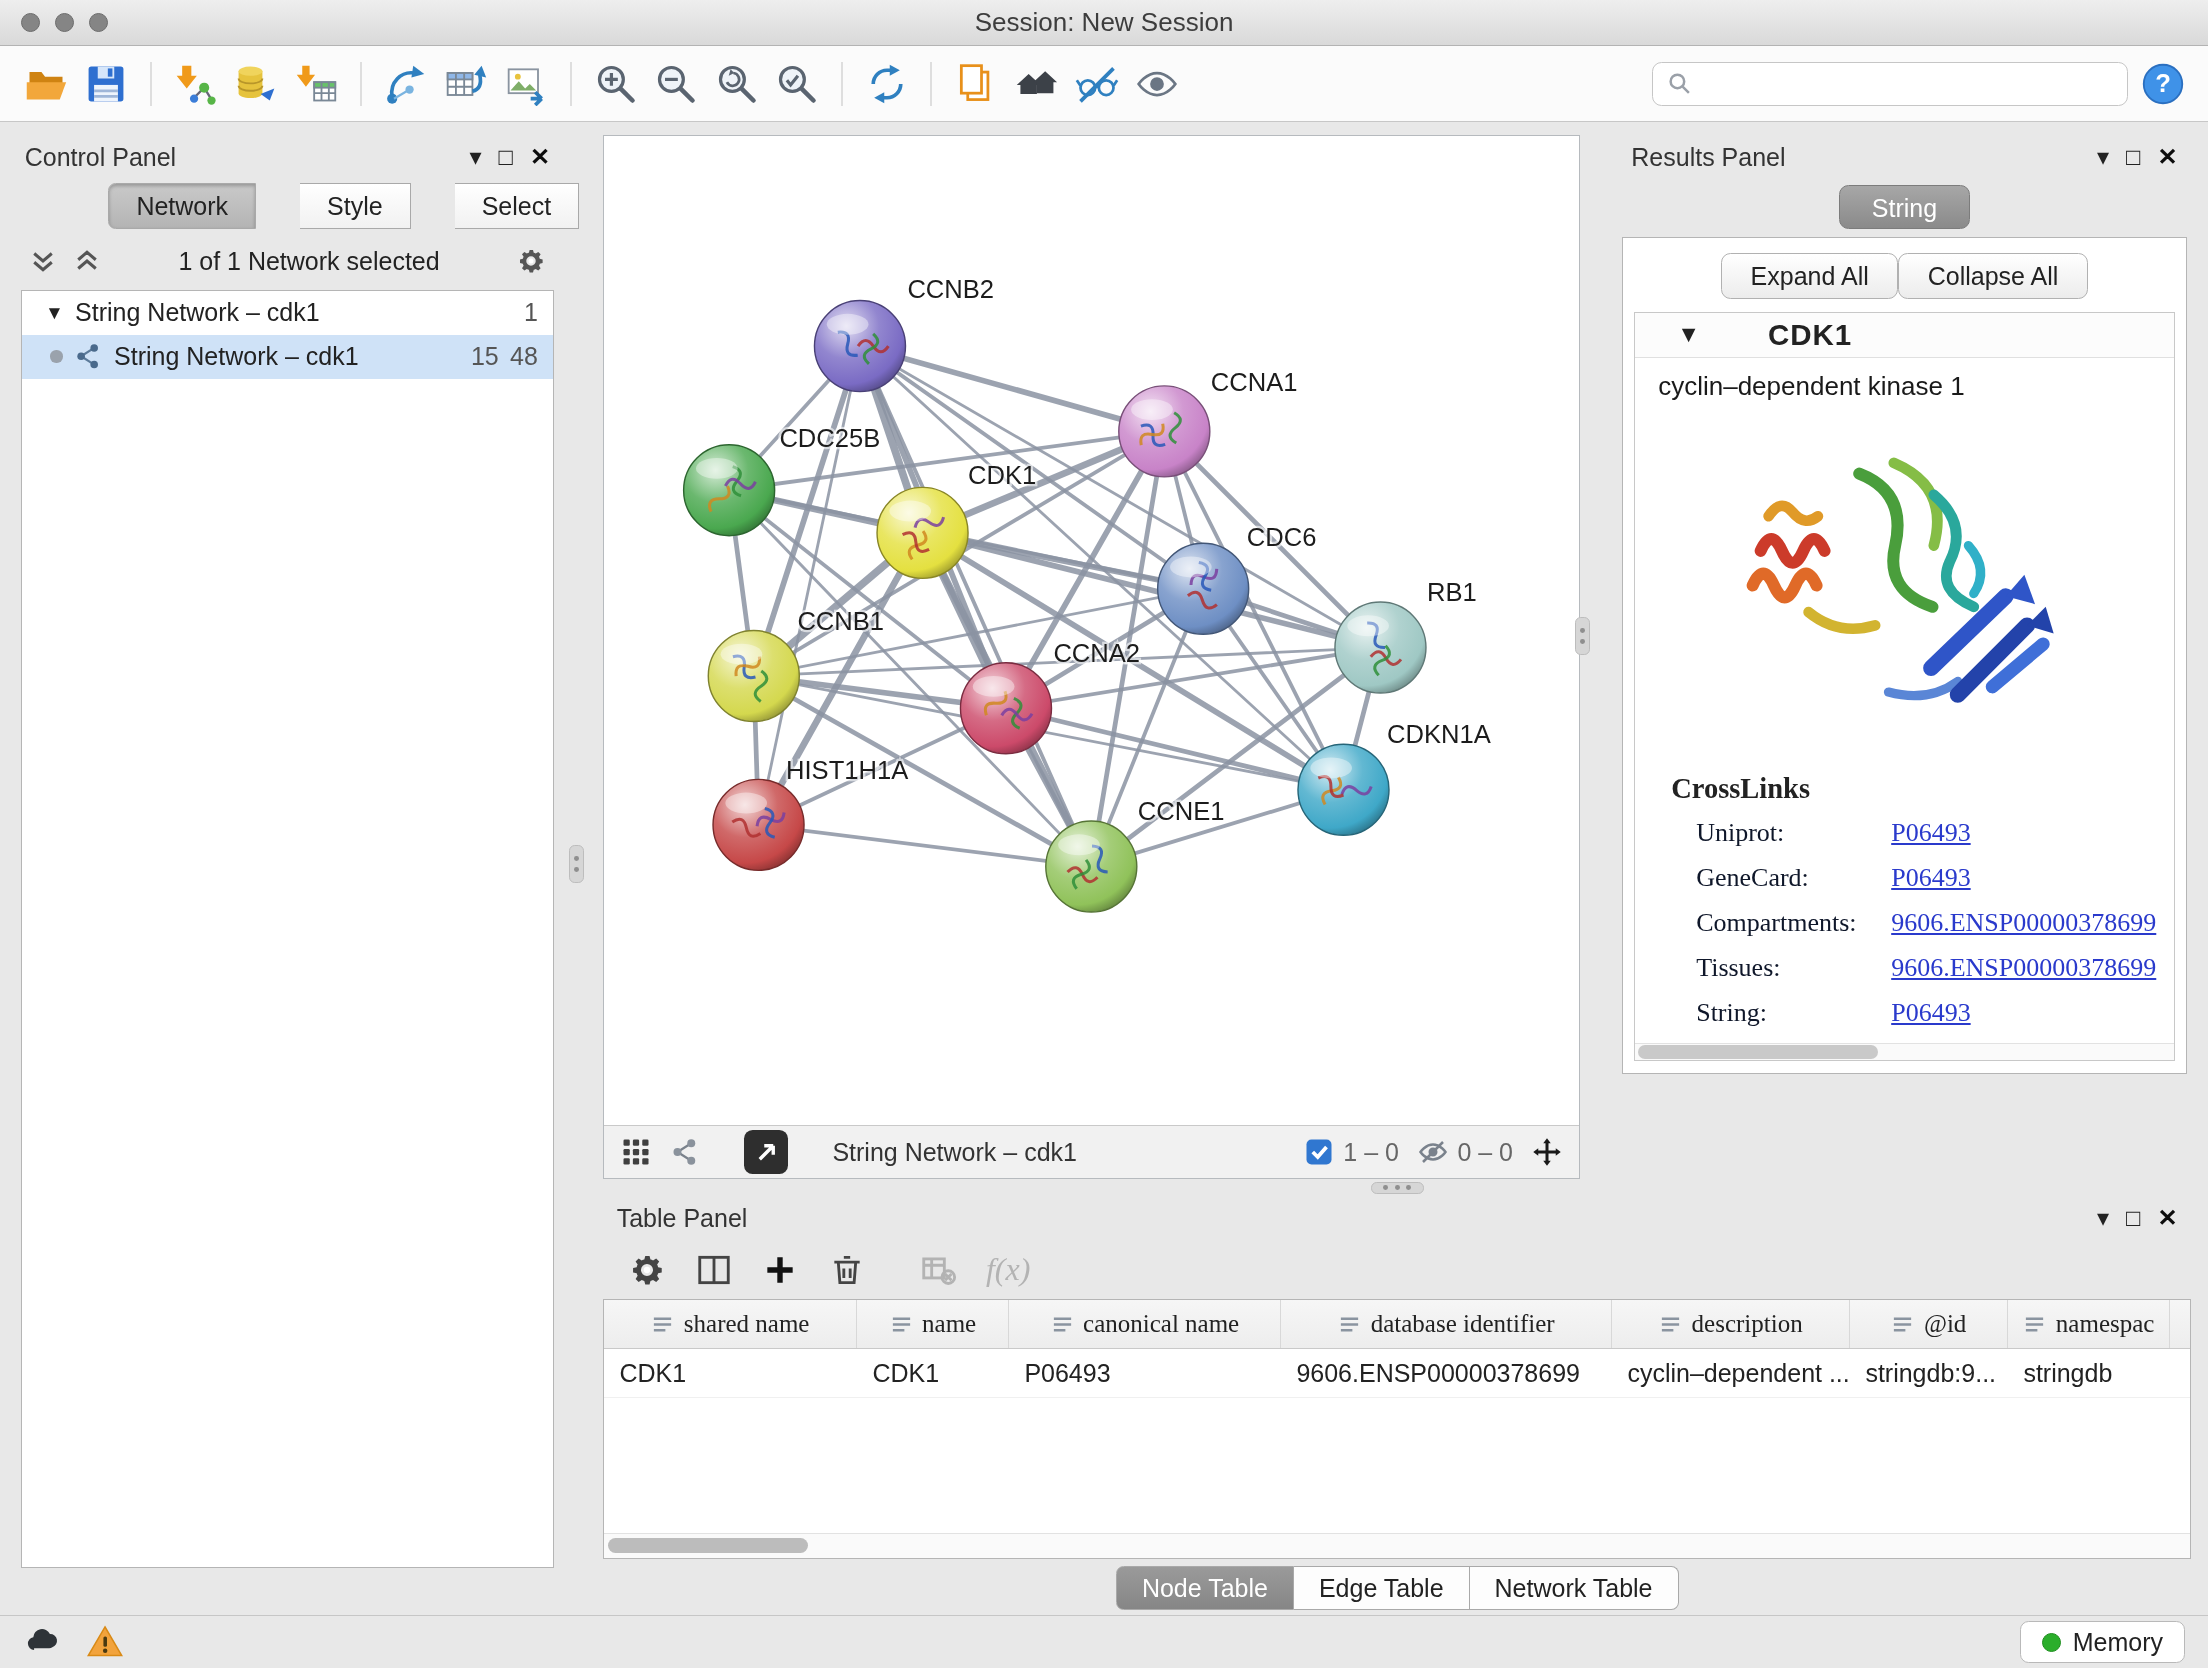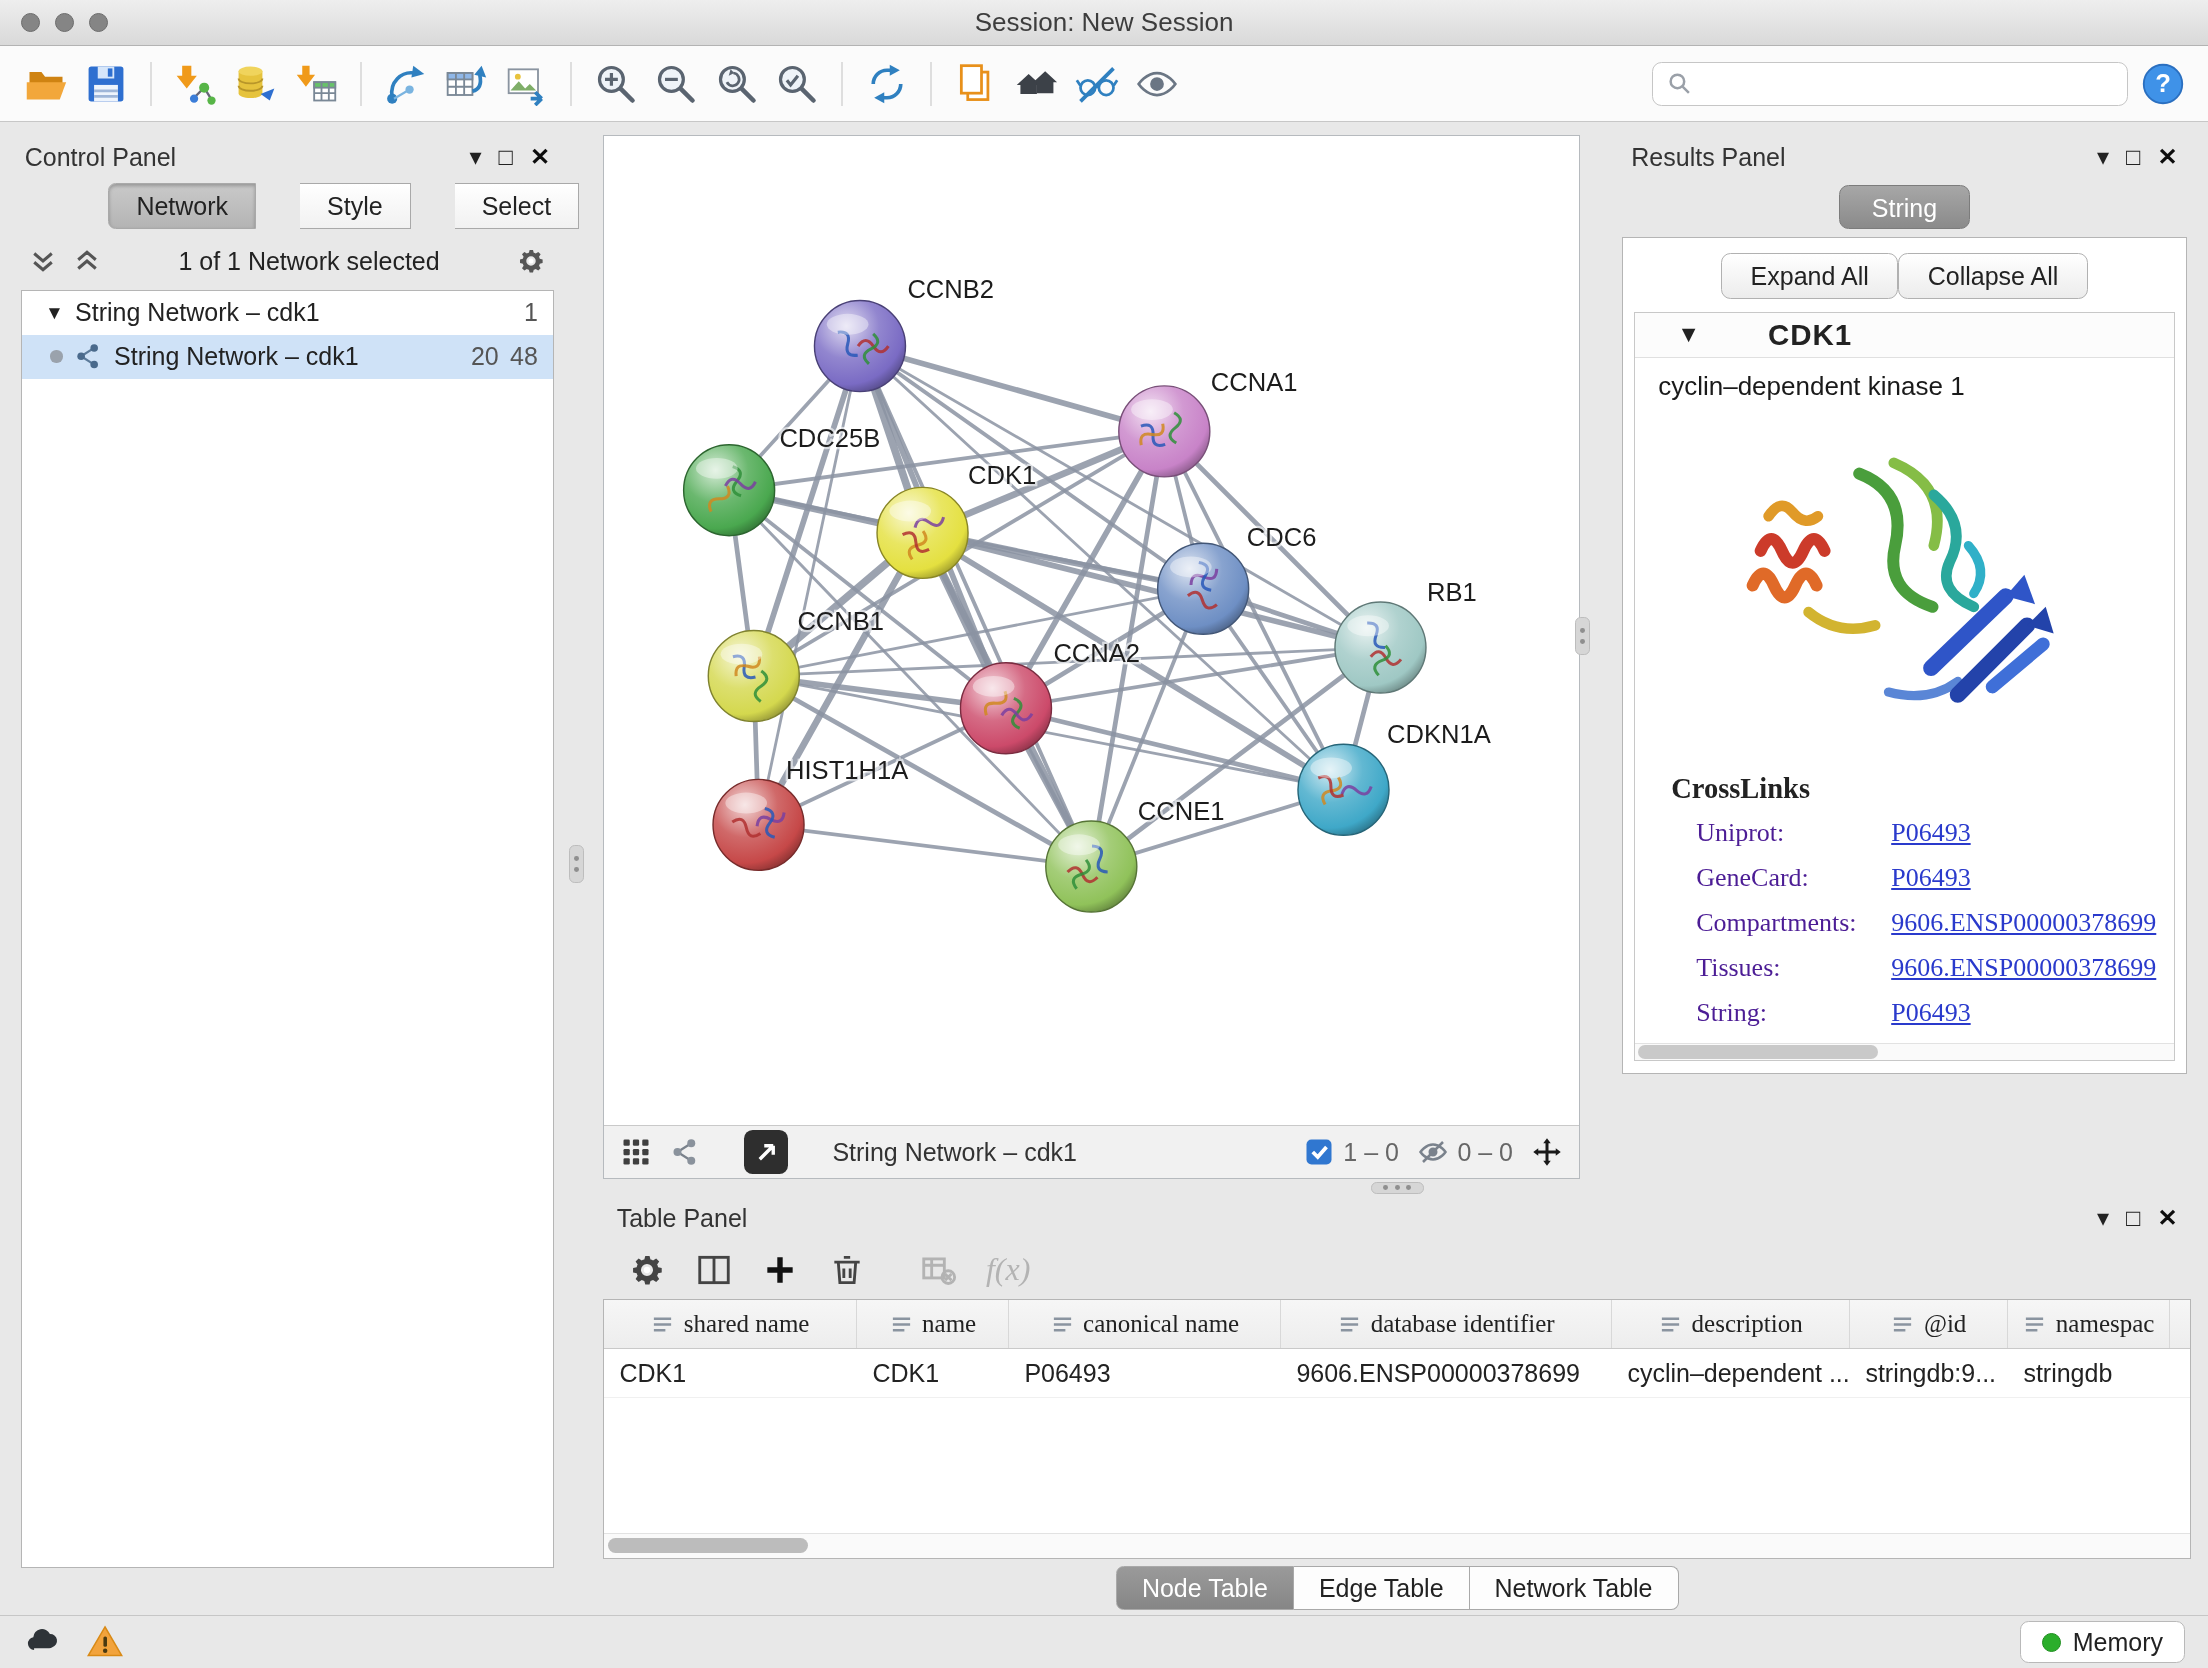--- a/index.html
+++ b/index.html
@@ -64,21 +64,21 @@
   .gene-box { flex:1; border:1px solid #c8c8c8; margin:0 11.4px 11.4px; display:flex; flex-direction:column; overflow:hidden; }
   .gene-header { height:55px; display:flex; align-items:center; background:#fcfcfc; border-bottom:1px solid #e0e0e0; }
   .gene-header .tri { font-size:23px; margin-left:42px; }
   .gene-name { font-size:29.5px; font-weight:700; margin-left:68px; letter-spacing:1px; }
   .gene-desc { font-size:26px; padding:13.3px 0 5.7px 23px; color:#1a1a1a; }
   .protein-wrap { display:flex; justify-content:center; padding:15px 0 7.6px; }
   .protein-wrap svg { width:361px; height:333px; }
   .crosslinks { font-family:"Liberation Serif",serif; padding:9.5px 0 0 36px; }
   .xl-head { font-size:28.5px; font-weight:700; margin-bottom:13.3px; }
   .xl-row { display:flex; font-size:26px; margin-bottom:15px; }
-  .xl-row .xl-label { width:195px; margin-left:25px; color:#4c1d95; }
+  .xl-row .xl-label { width:195px; margin-left:25px; color:#0f172a; }
   .xl-row a { color:#2a3acc; text-decoration:underline; }
   .gene-scroll { margin-top:auto; height:21px; background:#fafafa; border-top:1px solid #e2e2e2; display:flex; align-items:center; padding:0 2.9px; }
   .gene-scroll .thumb { width:45%; height:13.3px; background:#c9c9c9; border-radius:7.6px; }
   
   .vhandle { position:absolute; width:15px; height:38px; background:#d6d6d6; border:1px solid #bdbdbd; border-radius:5.7px; display:flex; flex-direction:column; align-items:center; justify-content:center; gap:5.7px; }
   .vhandle i, .hhandle i { width:4.8px; height:4.8px; background:#8f8f8f; border-radius:50%; display:block; }
   .hsplit { height:17px; display:flex; align-items:center; justify-content:center; }
   .hhandle { width:53px; height:12.4px; background:#d6d6d6; border:1px solid #bdbdbd; border-radius:5.7px; display:flex; align-items:center; justify-content:center; gap:6.7px; }
   
   .table-panel { height:418px; display:flex; flex-direction:column; }
@@ -305,21 +305,21 @@
       <div class="tree-row child">
         <span class="bullet"></span>
         <svg viewBox="0 0 24 24">
             <path d="M6 12L17 5M6 12l11 7" stroke="#5b7a9a" stroke-width="1.8" fill="none"></path>
             <circle cx="6" cy="12" r="3.2" fill="#4a6a8c"></circle>
             <circle cx="17" cy="5" r="3.2" fill="#4a6a8c"></circle>
             <circle cx="17" cy="19" r="3.2" fill="#4a6a8c"></circle>
           </svg>
         <span>String Network – cdk1</span>
         <span class="grow"></span>
-        <span class="count">20</span>
+        <span class="count">15</span>
         <span class="count">48</span>
       </div>
     </div>
   </div>
 
   <div class="right-col">
     <div class="top-row">
 
       <div class="network-area">
         <svg id="net-svg" viewBox="0 0 1028 1042" preserveAspectRatio="xMidYMid meet">

